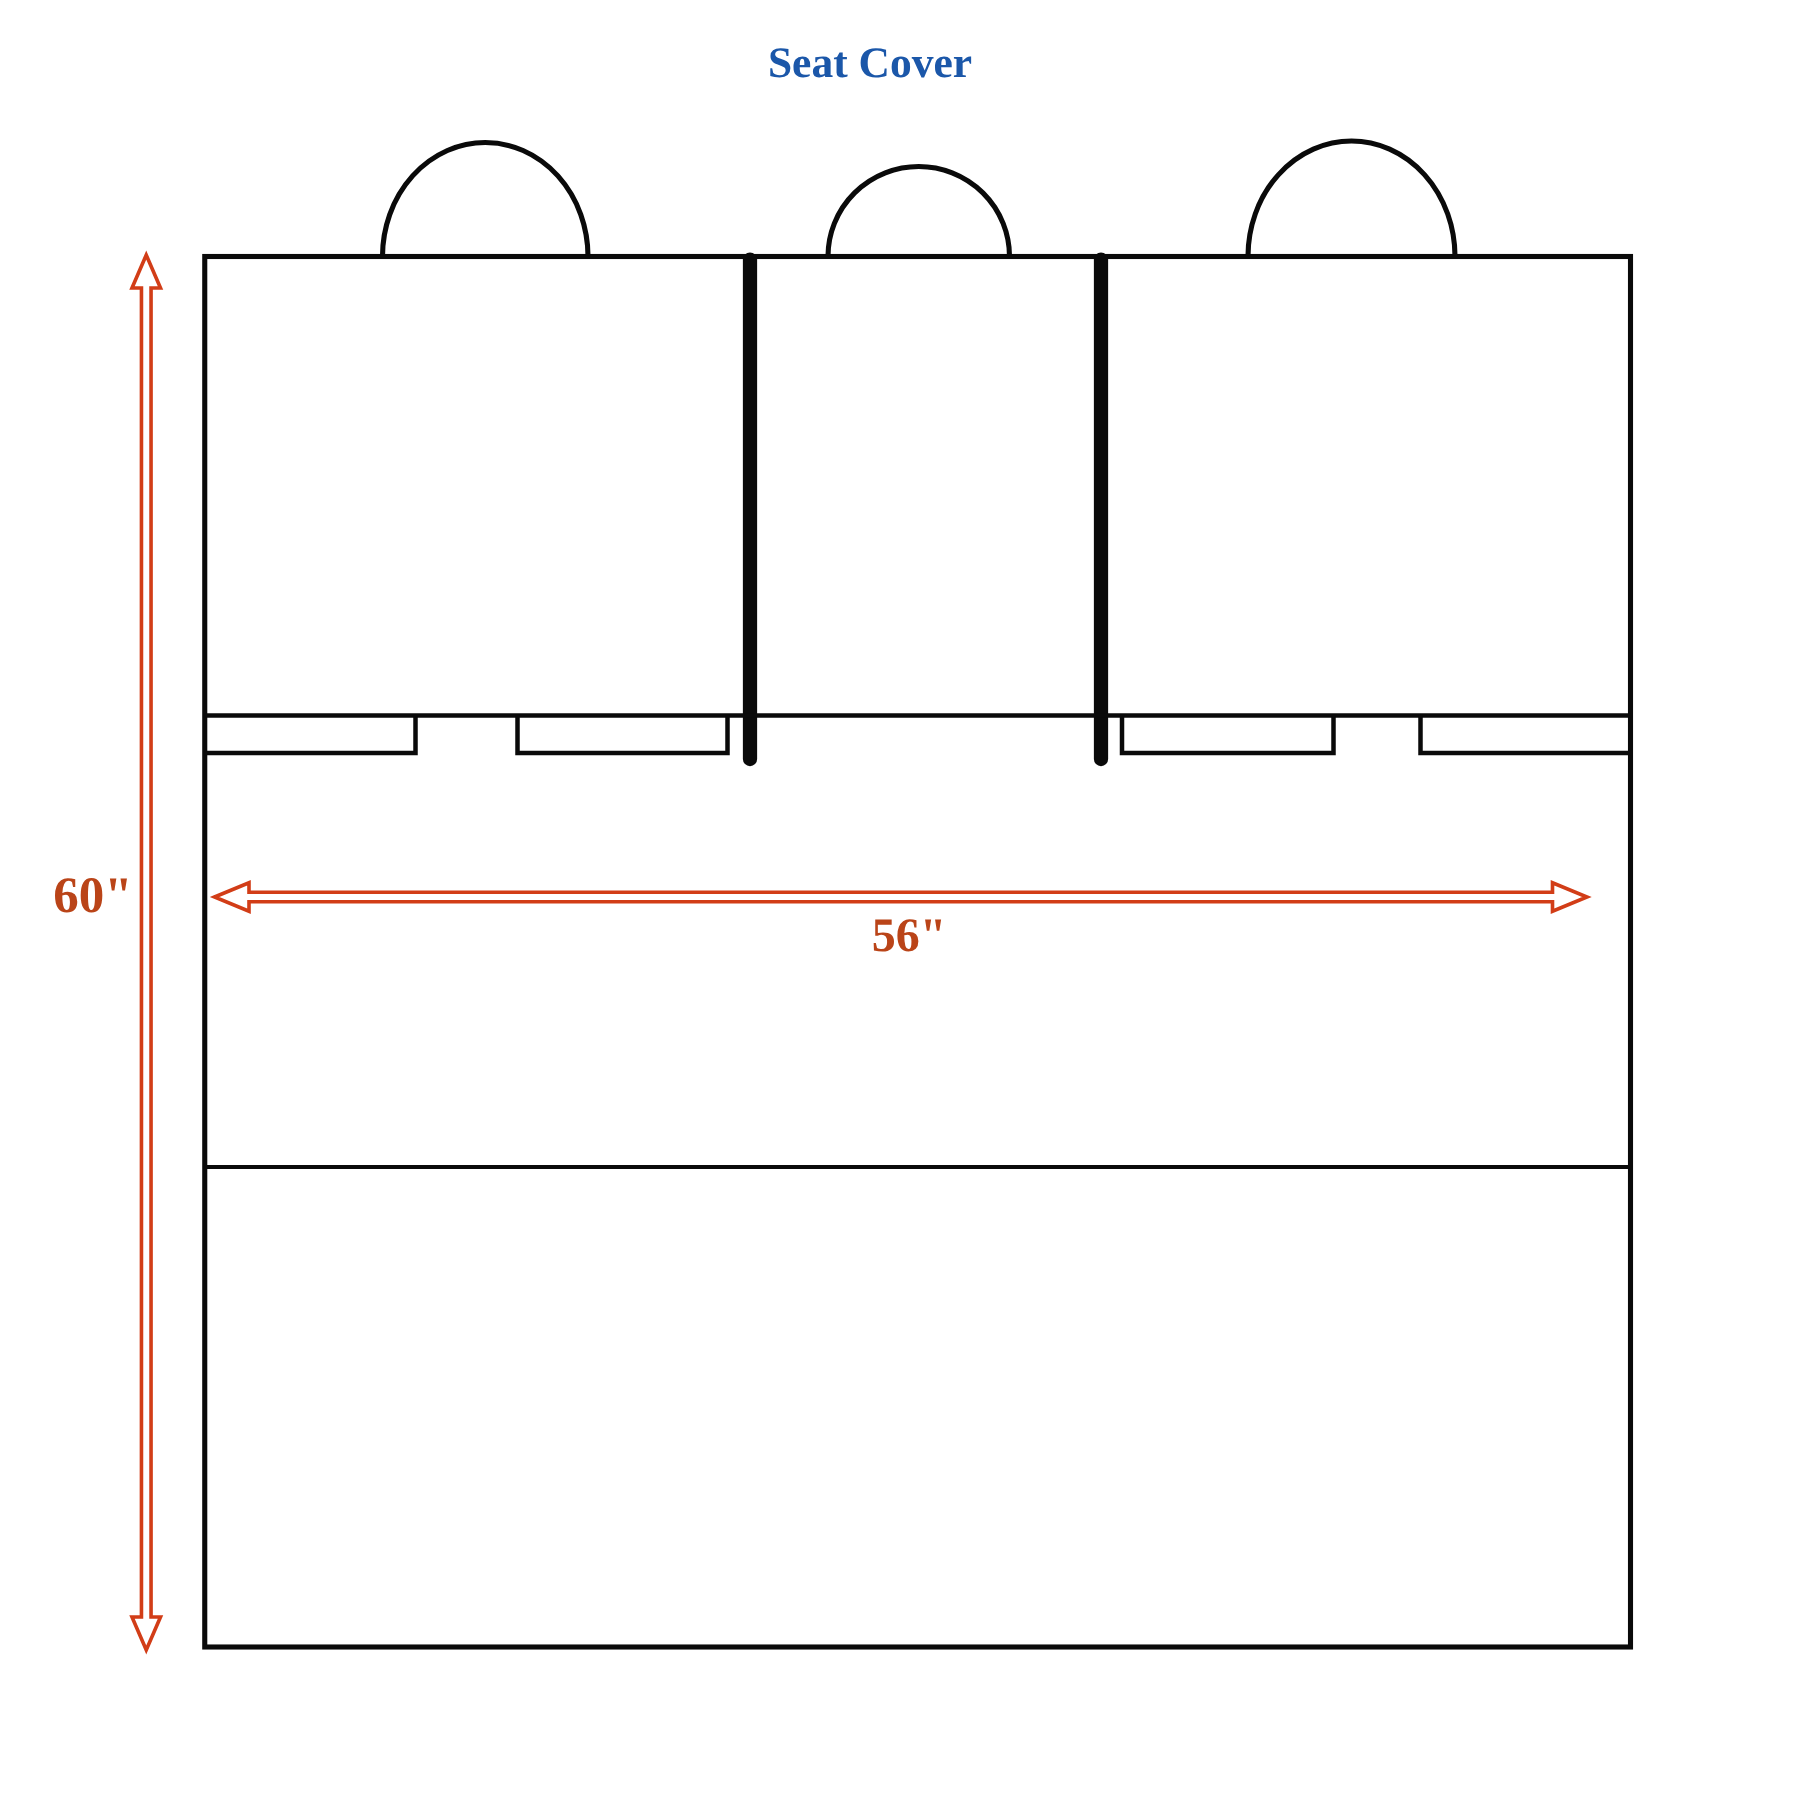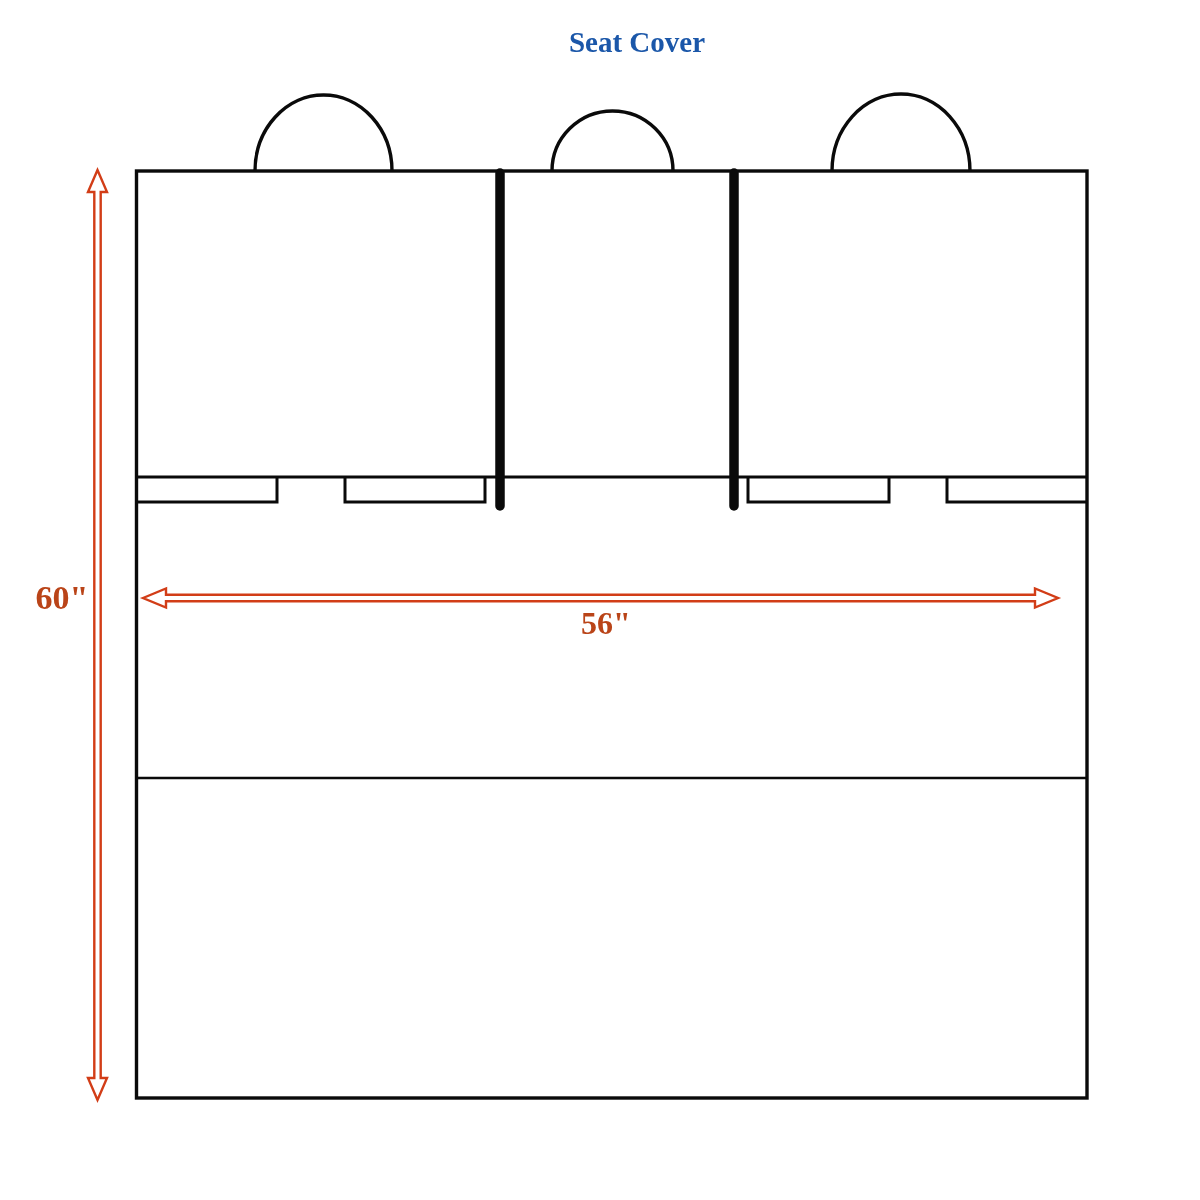--- a/index.html
+++ b/index.html
@@ -22,21 +22,21 @@
     overflow:hidden;
   }
   .diagram-svg{
     position:absolute;
     left:0; top:0;
     width:1200px;
     height:1200px;
   }
   .page-title{
     position:absolute;
-    left:637px;
+    left:580px;
     top:26px;
     transform:translateX(-50%);
     font-size:29px;
     font-weight:bold;
     color:var(--title-blue);
     white-space:nowrap;
   }
   .dim-label{
     position:absolute;
     font-weight:bold;

